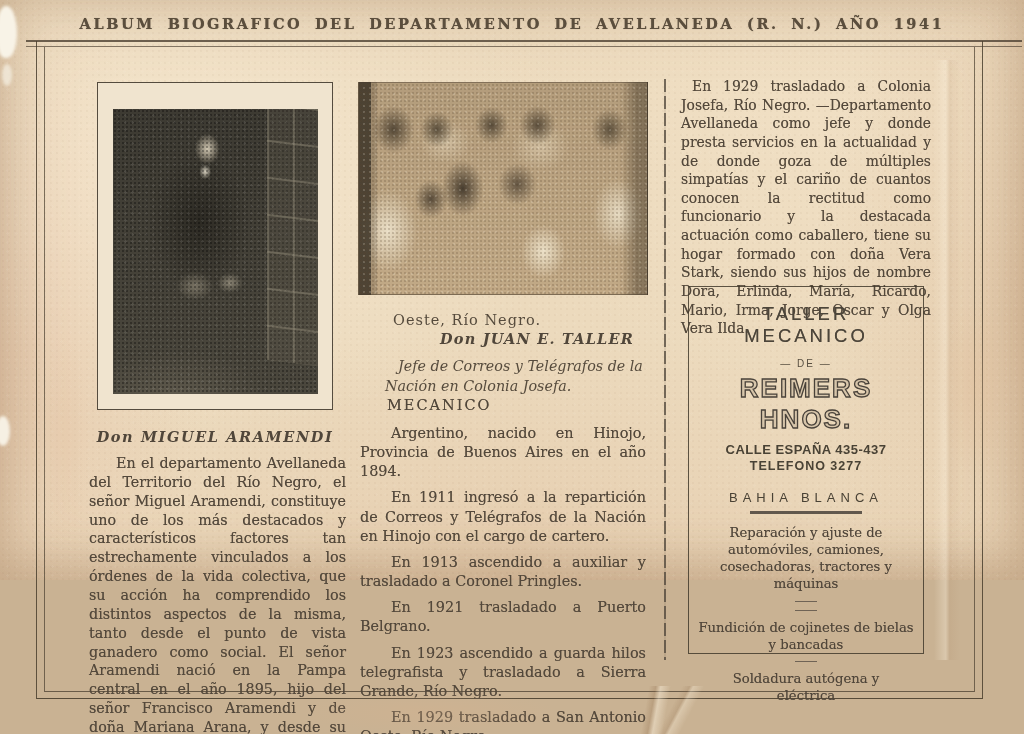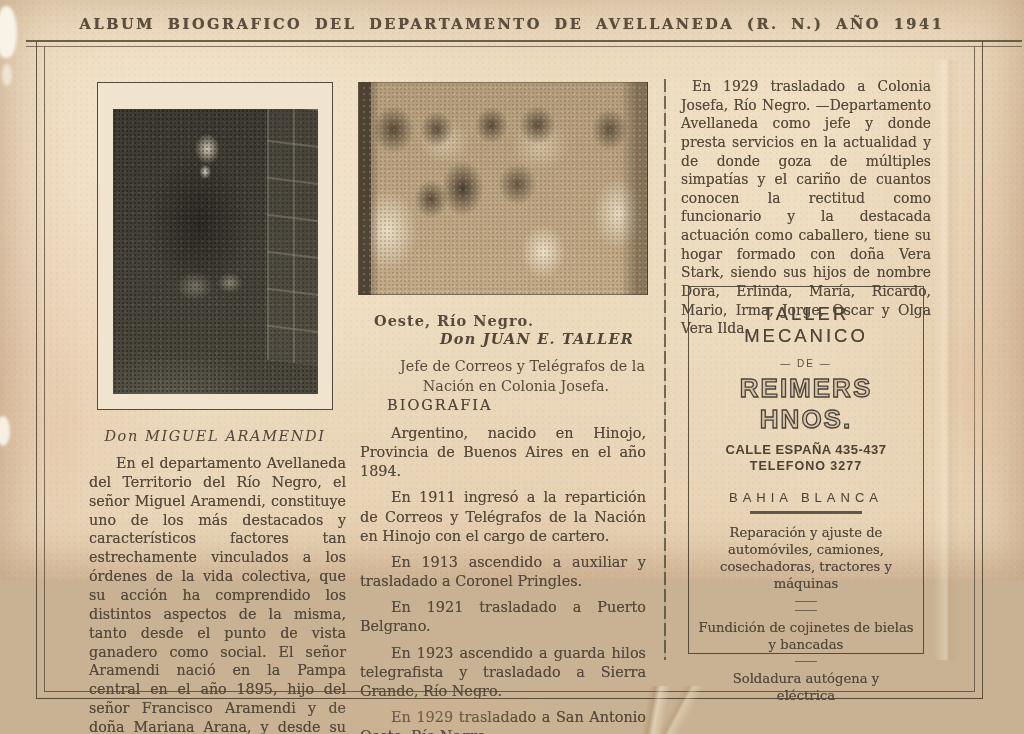--- a/index.html
+++ b/index.html
@@ -56,21 +56,21 @@
       radial-gradient(rgba(0,0,0,0.30) 1px, transparent 1.4px),
       radial-gradient(rgba(255,255,255,0.08) 1px, transparent 1.4px);
     background-size:4px 4px,7px 7px;background-position:0 0,2px 3px;}
   .window-grid{position:absolute;right:0;top:0;width:25%;height:90%;opacity:.8;
     background-color:rgba(122,114,96,0.22);
     background-image:
       repeating-linear-gradient(to bottom, rgba(168,160,138,0.45) 0 2px, transparent 2px 37px),
       repeating-linear-gradient(to right, rgba(168,160,138,0.40) 0 2px, transparent 2px 26px);
     transform:skewY(7deg);transform-origin:top right;}
   .left-caption{position:absolute;left:89px;top:428px;width:252px;text-align:center;
-    font-style:italic;font-weight:400;font-size:14.5px;letter-spacing:1.6px;color:#50463a;}
+    font-style:italic;font-weight:700;font-size:14.5px;letter-spacing:1.6px;color:#50463a;}
   .left-text{position:absolute;left:89px;top:454px;width:257px;
     font-size:14.3px;line-height:1.32;text-align:justify;
     text-shadow:0 0 0.6px rgba(83,72,59,0.65);}
   .left-text p{margin:0;text-indent:27px;}
   
   .group-photo{position:absolute;left:358px;top:82px;width:290px;height:213px;overflow:hidden;
     border:1px solid rgba(70,58,44,0.5);box-sizing:border-box;
     background-color:#c7ae8a;
     background-image:
       linear-gradient(to right, rgba(58,50,38,0.85) 0 12px, rgba(58,50,38,0.2) 12px 18px, transparent 18px),
@@ -87,23 +87,23 @@
       radial-gradient(ellipse 34px 48px at 90% 62%, rgba(236,226,203,0.85), transparent 75%),
       radial-gradient(ellipse 30px 36px at 64% 80%, rgba(240,230,206,0.9), transparent 75%),
       radial-gradient(ellipse 36px 30px at 30% 28%, rgba(226,212,184,0.6), transparent 72%),
       radial-gradient(ellipse 40px 34px at 63% 30%, rgba(230,216,188,0.55), transparent 72%),
       linear-gradient(rgba(92,78,58,0.18), rgba(92,78,58,0.05));}
   .group-photo::before{content:"";position:absolute;inset:0;
     background-image:
       radial-gradient(rgba(86,66,44,0.22) 1px, transparent 1.3px),
       radial-gradient(rgba(255,248,232,0.18) 1px, transparent 1.4px);
     background-size:4px 4px,6px 6px;background-position:0 0,2px 2px;}
-  .mid-caption-loc{position:absolute;left:374px;top:312px;font-size:14.5px;letter-spacing:1px;color:#564b3d;font-weight:bold;}
+  .mid-caption-loc{position:absolute;left:393px;top:312px;font-size:14.5px;letter-spacing:1px;color:#564b3d;}
   .mid-caption-name{position:absolute;left:440px;top:330px;font-size:14.5px;font-style:italic;font-weight:700;letter-spacing:1.2px;color:#50463a;}
-  .mid-role{position:absolute;left:385px;top:356px;width:262px;font-size:14.3px;line-height:1.4;color:#564b3d;text-align:center;}
+  .mid-role{position:absolute;left:385px;top:356px;width:262px;font-size:14.3px;font-style:italic;line-height:1.4;color:#564b3d;}
   .mid-role p{margin:0;text-indent:13px;}
   .mid-heading{position:absolute;left:387px;top:397px;font-size:14.5px;letter-spacing:2px;color:#50463a;text-shadow:0 0 0.6px rgba(80,70,58,0.6);}
   .mid-text{position:absolute;left:360px;top:424px;width:286px;font-size:14.4px;line-height:1.33;text-align:justify;
     text-shadow:0 0 0.6px rgba(83,72,59,0.6);}
   .mid-text p{margin:0 0 7px;text-indent:31px;}
   
   .v-divider{position:absolute;left:664px;top:79px;width:1.6px;height:581px;opacity:.75;
     background:repeating-linear-gradient(to bottom,#4a4136 0 13px, rgba(74,65,54,0.15) 13px 17px);}
   
   .right-text{position:absolute;left:681px;top:77px;width:250px;font-size:13.9px;line-height:1.34;text-align:justify;
@@ -159,21 +159,21 @@
   <div class="left-text">
     <p>En el departamento Avellaneda del Territorio del Río Negro, el señor Miguel Aramendi, constituye uno de los más destacados y característicos factores tan estrechamente vinculados a los órdenes de la vida colectiva, que su acción ha comprendido los distintos aspectos de la misma, tanto desde el punto de vista ganadero como social. El señor Aramendi nació en la Pampa central en el año 1895, hijo del señor Francisco Aramendi y de doña Mariana Arana, y desde su joventud se encuentra dedicado a la ganadería.</p>
   </div>
 
   <div class="group-photo"></div>
   <div class="mid-caption-loc">Oeste, Río Negro.</div>
   <div class="mid-caption-name">Don JUAN E. TALLER</div>
   <div class="mid-role">
     <p>Jefe de Correos y Telégrafos de la Nación en Colonia Josefa.</p>
   </div>
-  <div class="mid-heading">BIOGRAFIA</div>
+  <div class="mid-heading">MECANICO</div>
   <div class="mid-text">
     <p>Argentino, nacido en Hinojo, Provincia de Buenos Aires en el año 1894.</p>
     <p>En 1911 ingresó a la repartición de Correos y Telégrafos de la Nación en Hinojo con el cargo de cartero.</p>
     <p>En 1913 ascendido a auxiliar y trasladado a Coronel Pringles.</p>
     <p>En 1921 trasladado a Puerto Belgrano.</p>
     <p>En 1923 ascendido a guarda hilos telegrafista y trasladado a Sierra Grande, Río Negro.</p>
     <p>En 1929 trasladado a San Antonio Oeste, Río Negro.</p>
   </div>
 
   <div class="v-divider"></div>

